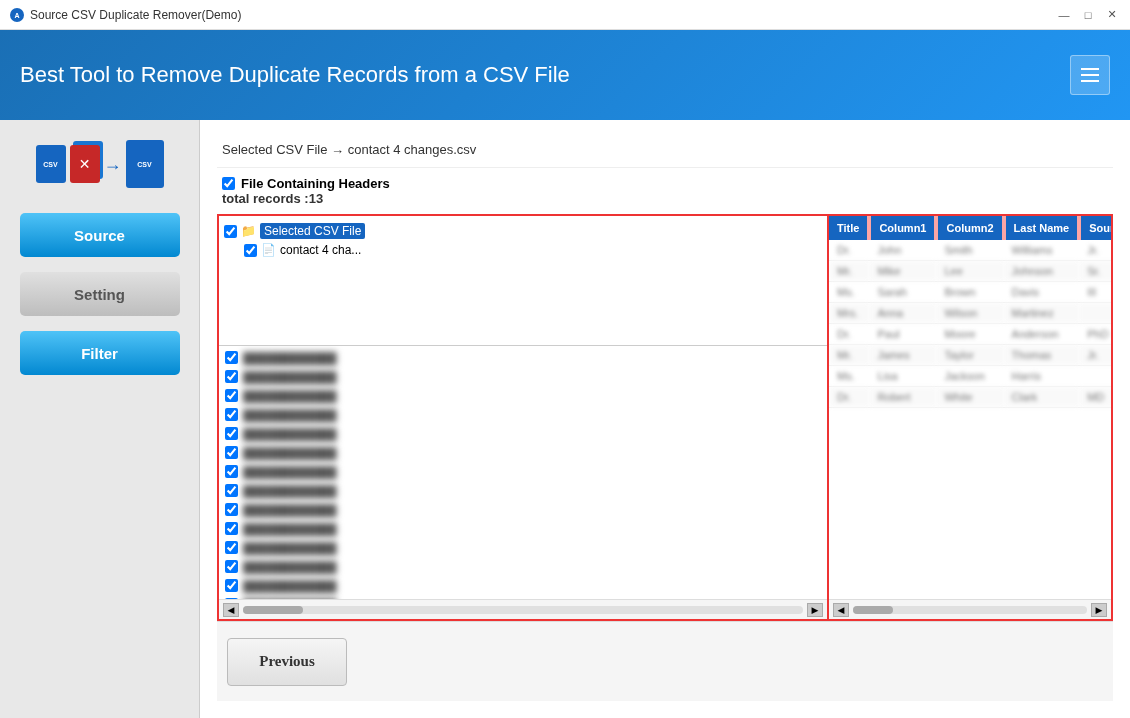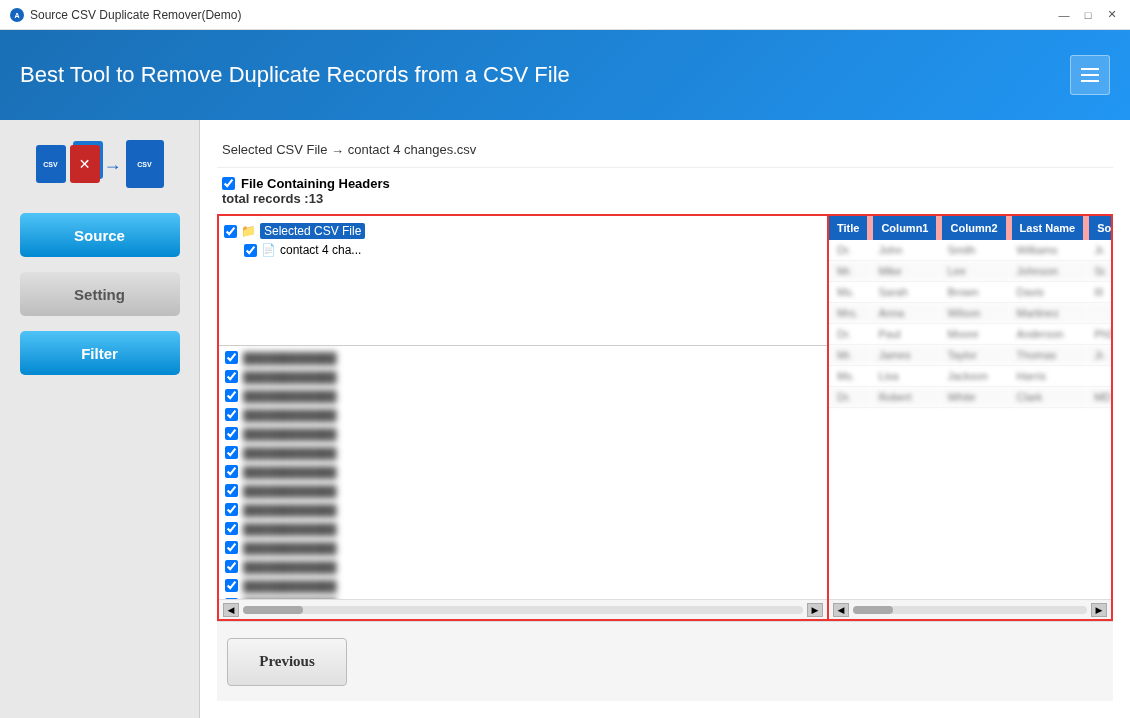--- a/index.html
+++ b/index.html
@@ -167,21 +167,21 @@
       border-collapse: collapse;
       font-size: 11px;
     }
     .data-table th {
       background: #1565c0;
       color: #fff;
       padding: 6px 8px;
       text-align: left;
       font-weight: 600;
       white-space: nowrap;
-      border-right: 6px solid #fca5a5;
+      border-right: 4px solid #fca5a5;
       position: sticky;
       top: 0;
     }
     .data-table td {
       padding: 4px 8px;
       border-bottom: 1px solid #f0f0f0;
       color: #777;
       white-space: nowrap;
       filter: blur(2px);
     }

